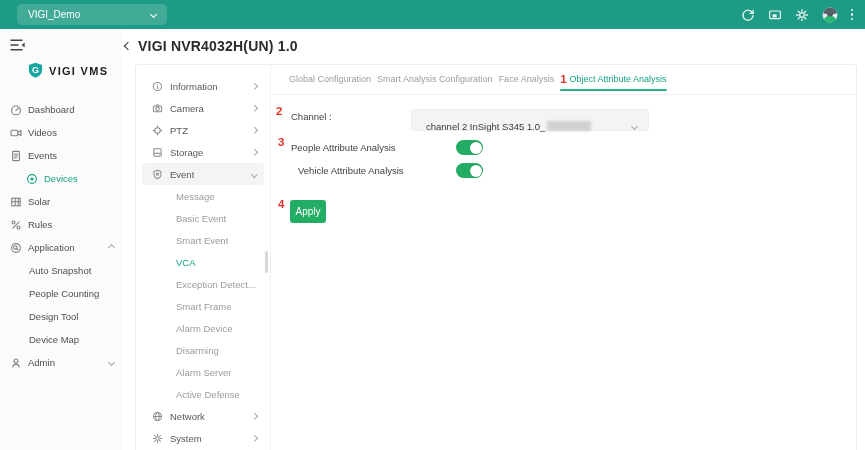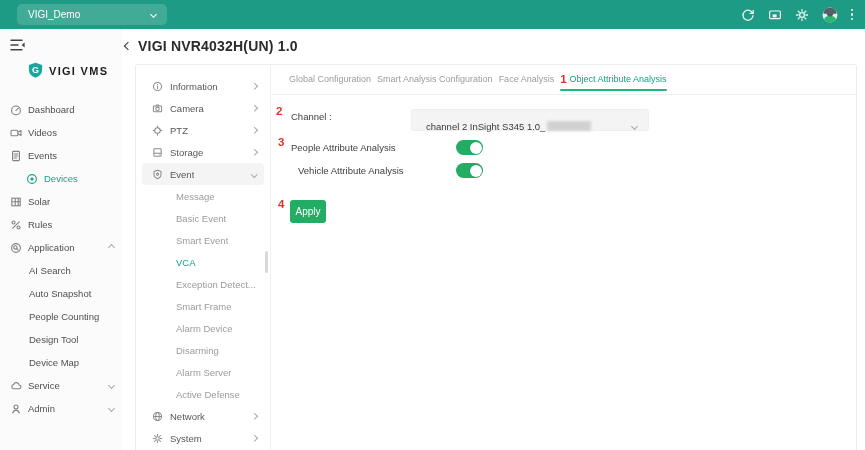--- a/index.html
+++ b/index.html
@@ -169,41 +169,31 @@
   <div class="sitem">
     <svg class="ic" width="12" height="12" viewBox="0 0 12 12" fill="none" stroke="currentColor" stroke-width="1.1" stroke-linecap="round">
         <circle cx="6" cy="6" r="4.4"></circle>
         <circle cx="5.4" cy="5.4" r="1.7"></circle>
         <path d="M6.7 6.7 L8.2 8.2"></path>
       </svg>
     <span class="slbl">Application</span>
     <span class="chev up"></span>
   </div>
   <div class="sitem sub">
-      <span class="slbl">AI Search</span>
-    </div>
-  <div class="sitem sub">
       <span class="slbl">Auto Snapshot</span>
     </div>
   <div class="sitem sub">
       <span class="slbl">People Counting</span>
     </div>
   <div class="sitem sub">
       <span class="slbl">Design Tool</span>
     </div>
   <div class="sitem sub">
       <span class="slbl">Device Map</span>
     </div>
-  <div class="sitem">
-    <svg class="ic" width="12" height="12" viewBox="0 0 12 12" fill="none" stroke="currentColor" stroke-width="1.1" stroke-linejoin="round">
-        <path d="M3.3 8.8 h5.5 a1.9 1.9 0 0 0 .3 -3.8 a2.8 2.8 0 0 0 -5.4 -.5 a2.2 2.2 0 0 0 -.4 4.3 z"></path>
-      </svg>
-    <span class="slbl">Service</span>
-    <span class="chev down"></span>
-  </div>
   <div class="sitem">
     <svg class="ic" width="12" height="12" viewBox="0 0 12 12" fill="none" stroke="currentColor" stroke-width="1.1" stroke-linecap="round">
         <circle cx="6" cy="4" r="2"></circle>
         <path d="M2.7 10 a3.4 3.4 0 0 1 6.6 0"></path>
       </svg>
     <span class="slbl">Admin</span>
     <span class="chev down"></span>
   </div>
 </div>
 

